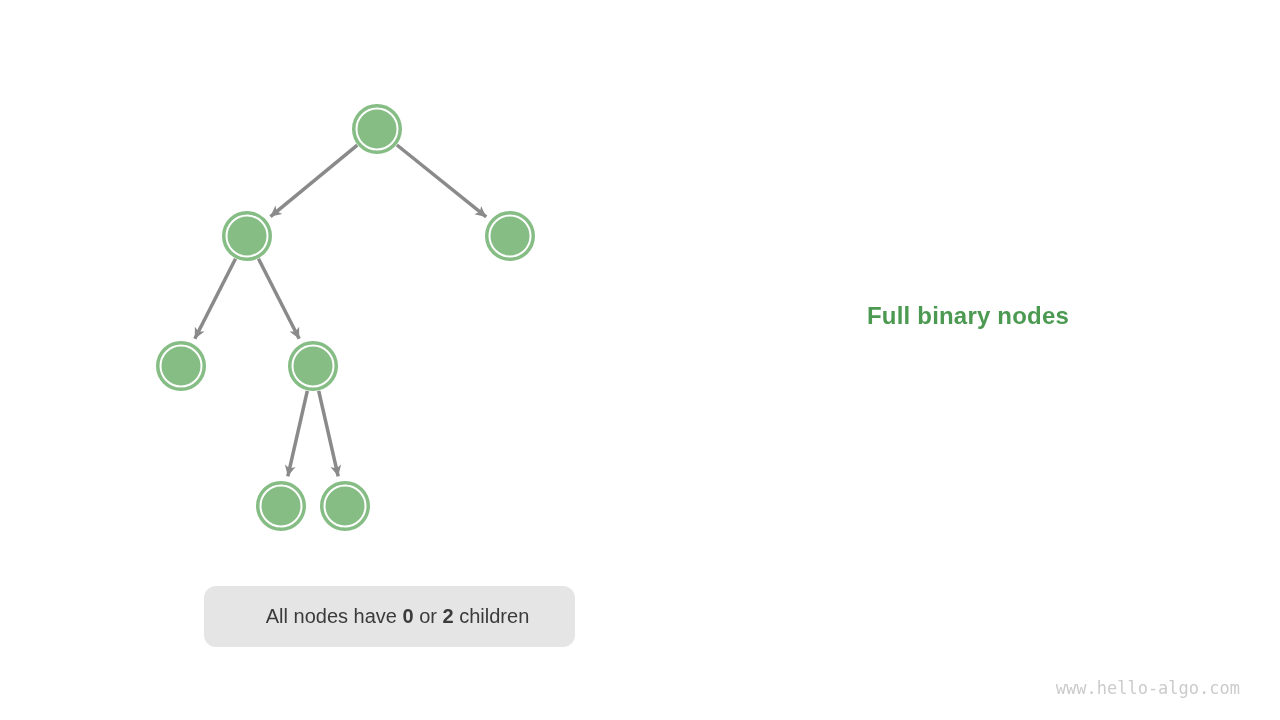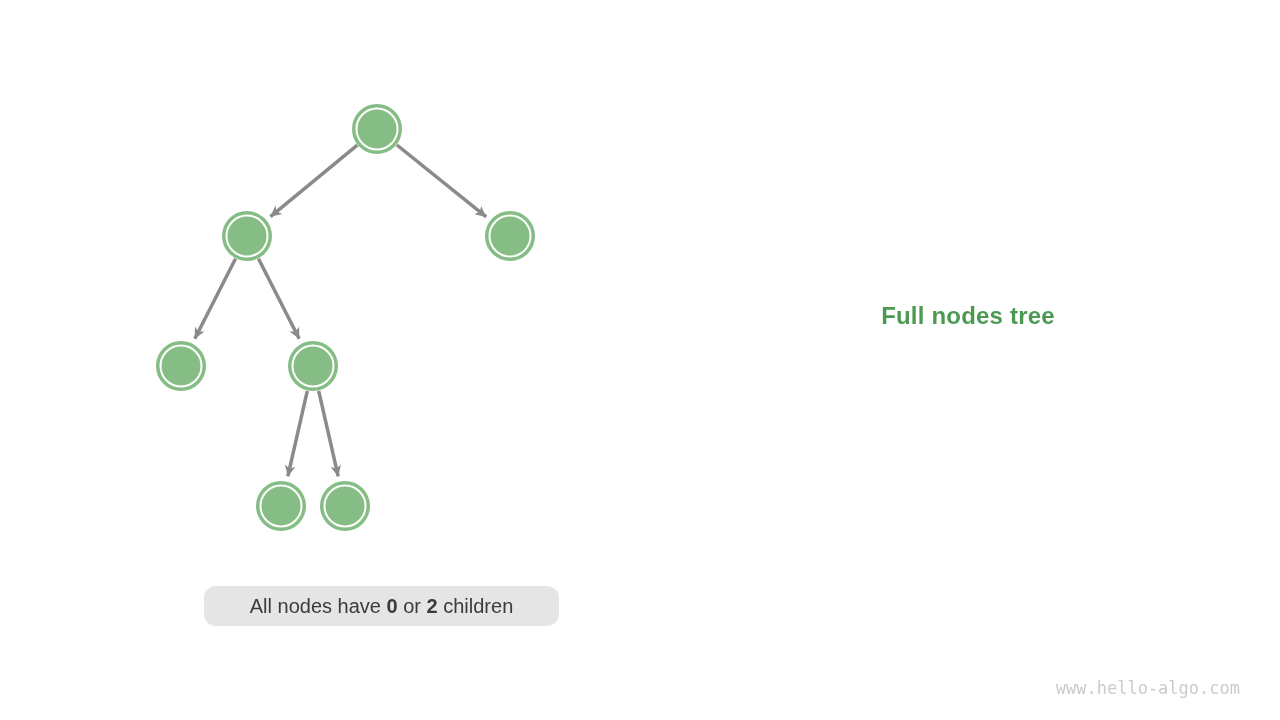--- a/index.html
+++ b/index.html
@@ -30,27 +30,28 @@
     font-size: 24px;
     font-weight: 700;
     white-space: nowrap;
     letter-spacing: 0.2px;
   }
   .caption-box {
     position: absolute;
     left: 204px;
     top: 586px;
     width: 355px;
-    height: 40px;
+    height: 61px;
     border-radius: 12px;
     display: flex;
     align-items: center;
     justify-content: center;
     font-size: 20px;
     white-space: pre;
+    padding-left: 16px;
   }
   .caption-box b {
     font-weight: 700;
   }
   .watermark {
     position: absolute;
     right: 40px;
     top: 678px;
     font-family: "DejaVu Sans Mono", monospace;
     font-size: 17px;
@@ -101,21 +102,21 @@
           <circle cx="281" cy="506" r="23.5" fill="#85bd85" stroke="#85bd85" stroke-width="3"></circle>
           <circle cx="281" cy="506" r="20.5" fill="none" stroke="#ffffff" stroke-width="2"></circle>
         </g>
         <g>
           <circle cx="345" cy="506" r="23.5" fill="#85bd85" stroke="#85bd85" stroke-width="3"></circle>
           <circle cx="345" cy="506" r="20.5" fill="none" stroke="#ffffff" stroke-width="2"></circle>
         </g>
       </g>
   </svg>
 
-  <div class="figure-title" style="color: rgb(76, 154, 82);">Full nodes tree</div>
+  <div class="figure-title" style="color: rgb(76, 154, 82);">Full binary nodes</div>
 
   <div class="caption-box" style="background: rgb(229, 229, 229); color: rgb(59, 59, 59);">
     <span>All nodes have </span><b>0</b><span> or </span><b>2</b><span> children</span>
   </div>
 
   <div class="watermark" style="color: rgb(203, 203, 203);">www.hello-algo.com</div>
 
 </div>
 
 </body></html>

